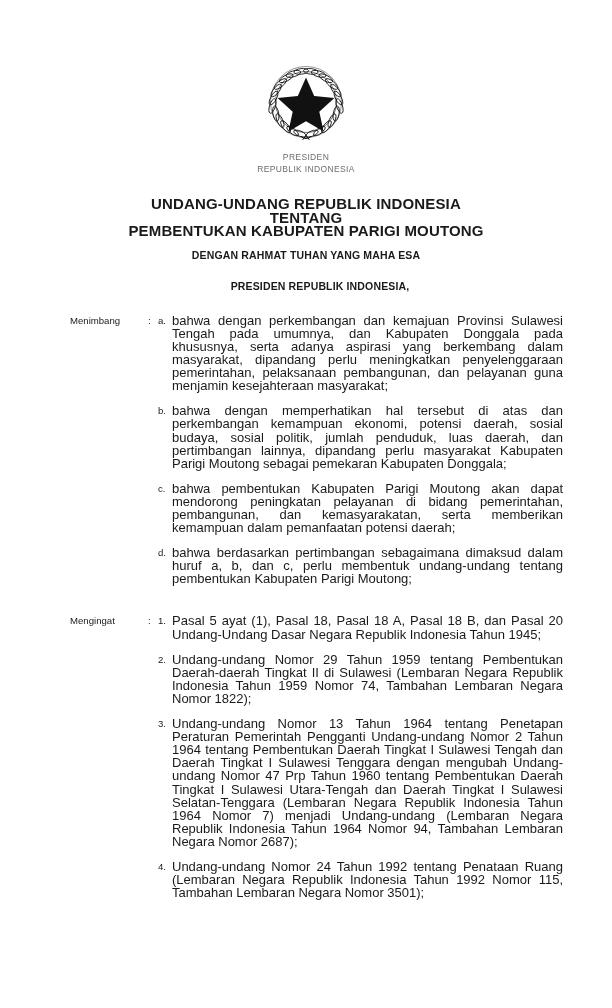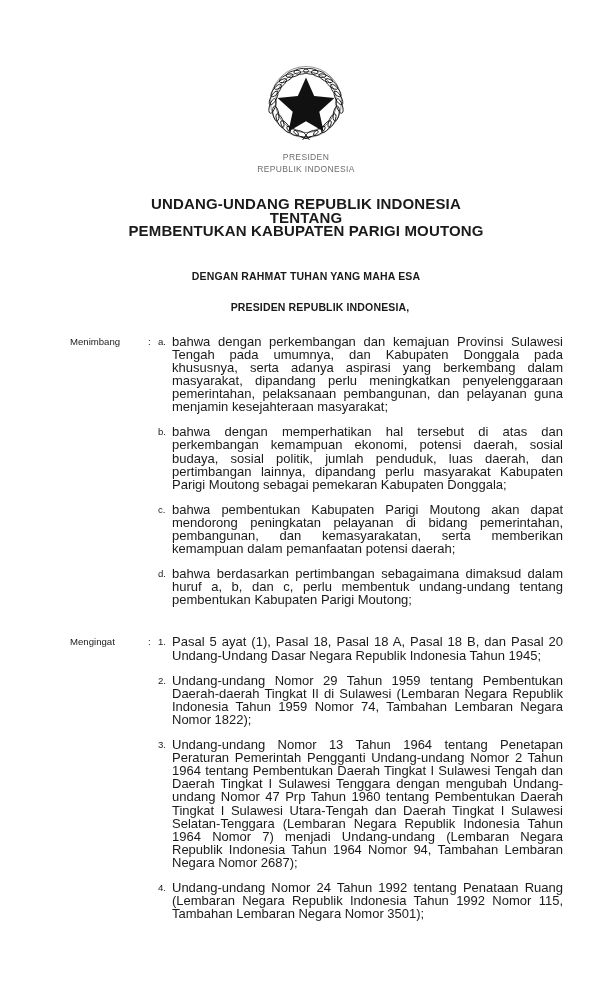--- a/index.html
+++ b/index.html
@@ -48,21 +48,21 @@
   .title-block {
     margin-top: 22px;
     text-align: center;
     font-weight: bold;
     font-size: 15px;
     line-height: 13.6px;
     letter-spacing: 0.15px;
   }
   .title-block .t-line { white-space: nowrap; }
   .subtitle-1 {
-    margin-top: 32px;
+    margin-top: 11px;
     text-align: center;
     font-weight: bold;
     font-size: 10.5px;
     letter-spacing: 0.15px;
   }
   .subtitle-2 {
     margin-top: 19px;
     text-align: center;
     font-weight: bold;
     font-size: 10.5px;

